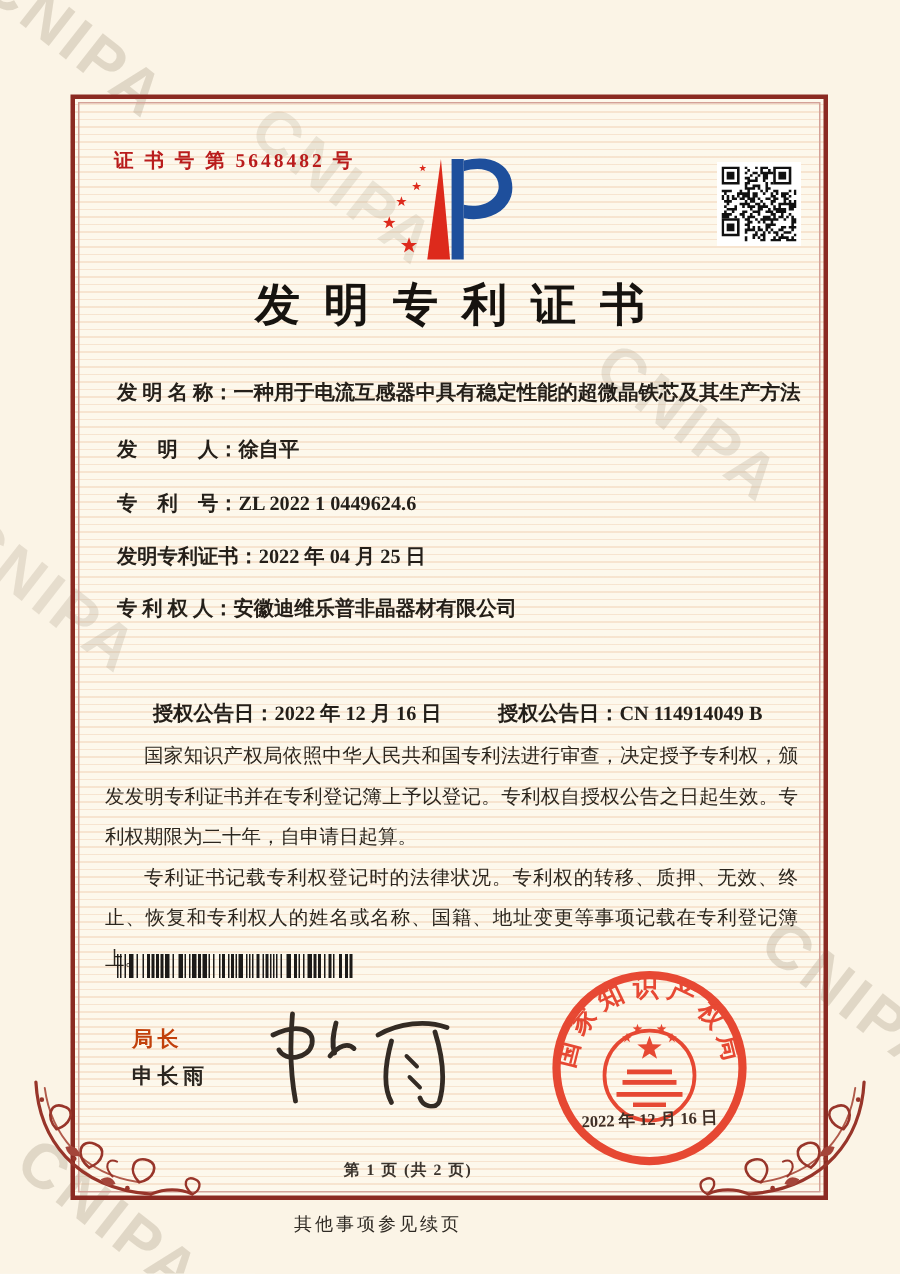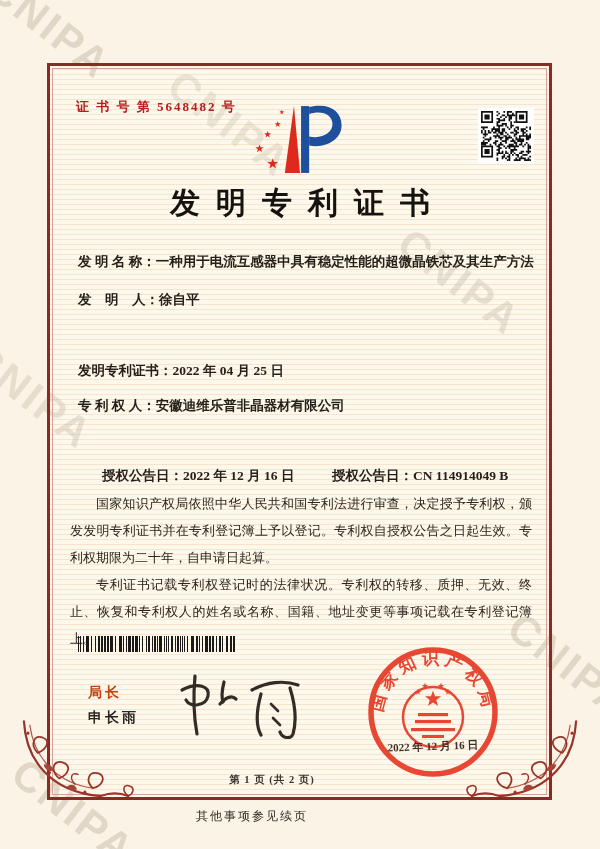--- a/index.html
+++ b/index.html
@@ -131,20 +131,23 @@
     </g>
   </svg>
 
   <div class="content abs title">发明专利证书</div>
 
   <div class="content abs row r0">
     <span class="lbl">发 明 名 称：</span><span>一种用于电流互感器中具有稳定性能的超微晶铁芯及其生产方法</span>
   </div>
   <div class="content abs row r1">
     <span class="lbl">发　明　人：</span><span>徐自平</span>
+  </div>
+  <div class="content abs row r2">
+    <span class="lbl">专　利　号：</span><span>ZL 2022 1 0449624.6</span>
   </div>
   <div class="content abs row r3">
     <span class="lbl">发明专利证书：</span><span>2022 年 04 月 25 日</span>
   </div>
   <div class="content abs row r4">
     <span class="lbl">专 利 权 人：</span><span>安徽迪维乐普非晶器材有限公司</span>
   </div>
   <div class="content abs row grant">
     <span><span class="lbl">授权公告日：</span><span>2022 年 12 月 16 日</span></span>
     <span class="pair2"><span class="lbl">授权公告日：</span><span>CN 114914049 B</span></span>

